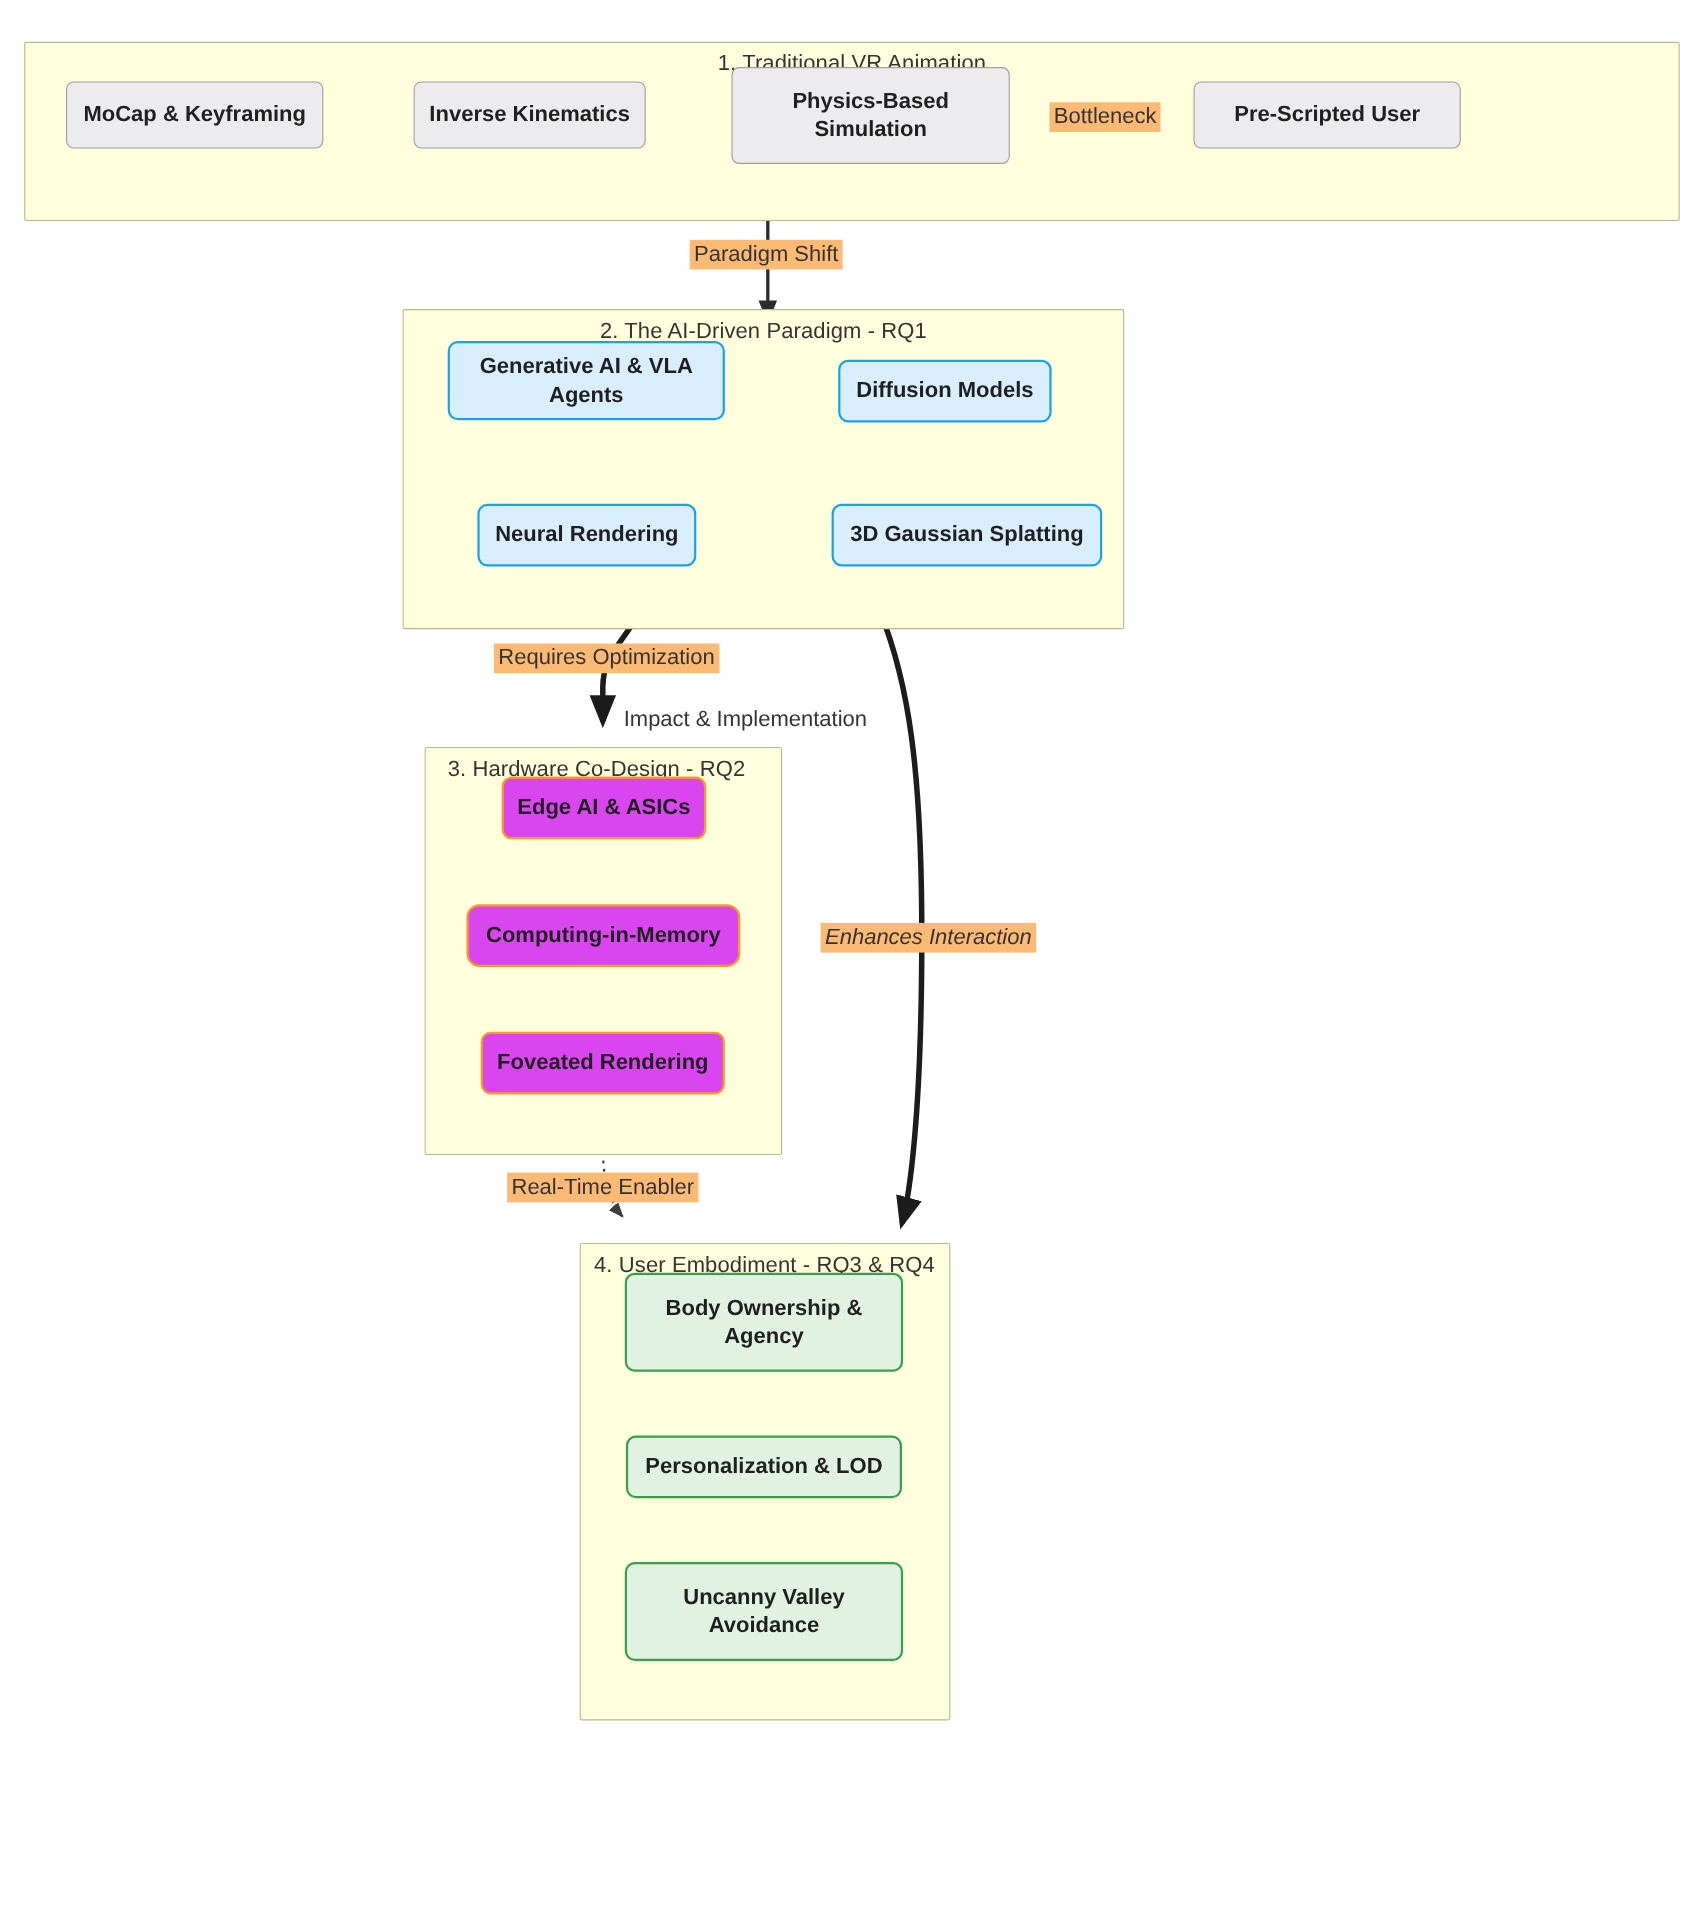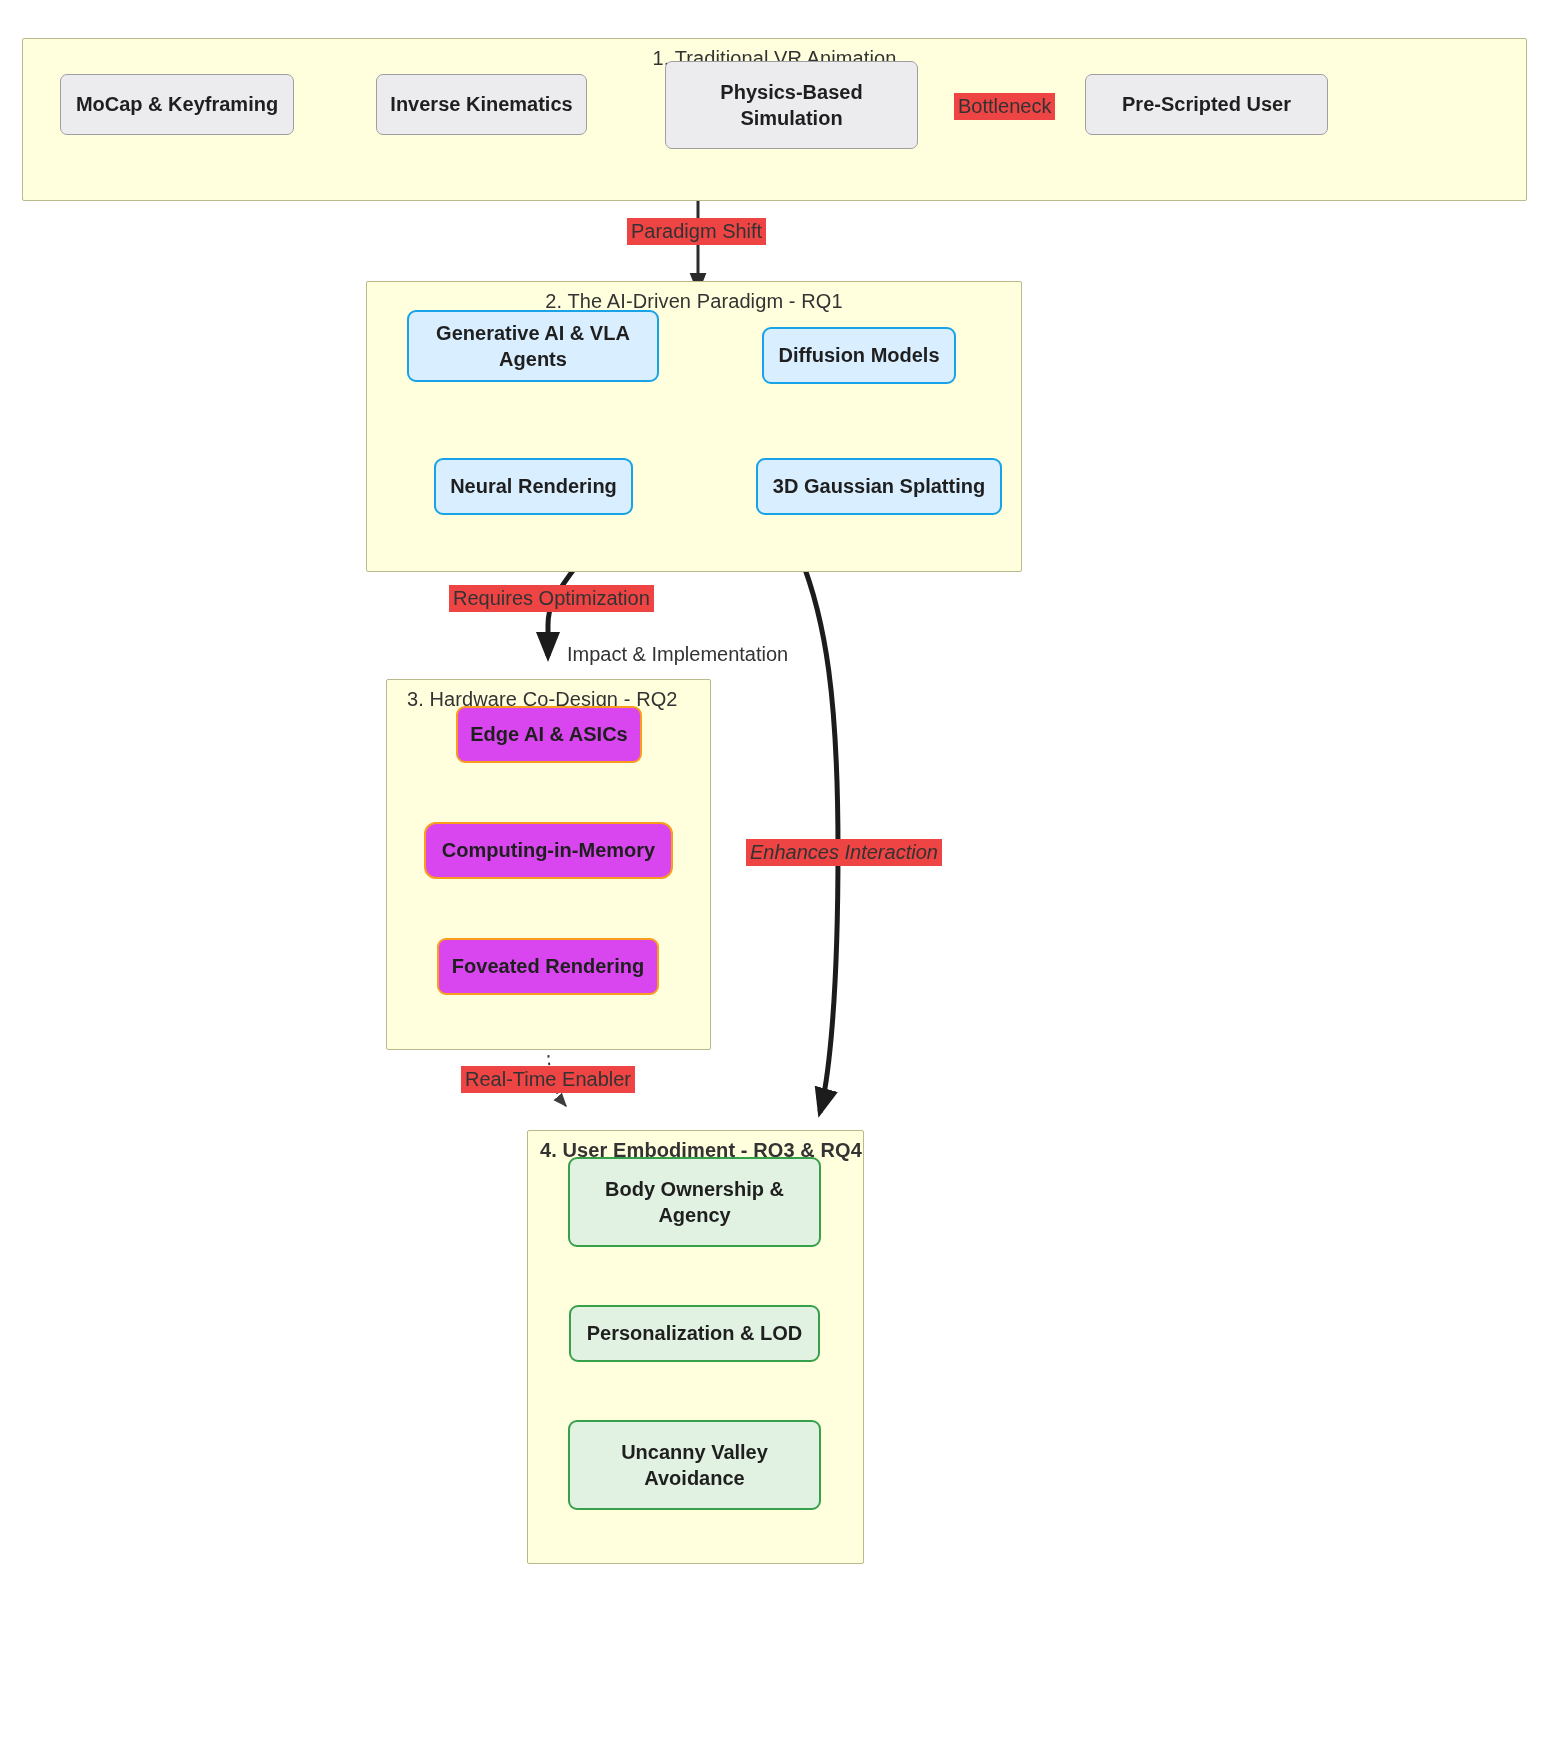--- a/index.html
+++ b/index.html
@@ -86,21 +86,21 @@
   }
   .node.green {
     background: #e2f2e2;
     border: 2.6px solid #36a14a;
     border-radius: 9px;
   }
 
   
   .edge-label {
     position: absolute;
-    background: #ef4444;
+    background: #fdba74;
     color: #333333;
     font-size: 20px;
     font-weight: 400;
     padding: 2px 4px;
     white-space: nowrap;
     font-family: "Liberation Sans", sans-serif;
     line-height: 1.15;
   }
   .edge-label.nobg {
     background: transparent;
@@ -208,21 +208,21 @@
     <span class="label">Computing-in-Memory</span>
   </div>
 
   <div class="node orange" style="left:437px; top:938px; width:222px; height:57px;">
     <span class="label">Foveated Rendering</span>
   </div>
 
   <div class="edge-label" style="left:461px; top:1066px;">Real-Time Enabler</div>
 
   <div class="cluster" style="left:527px; top:1114px; width:337px; height:434px;">
-    <div class="cluster-title" style="text-align:left; padding-left:12px;font-weight:bold;">4. User Embodiment - RQ3 &amp; RQ4</div>
+    <div class="cluster-title" style="text-align:left; padding-left:12px;">4. User Embodiment - RQ3 &amp; RQ4</div>
   </div>
 
   <div class="node green" style="left:568px; top:1157px; width:253px; height:90px; flex-direction:column;">
     <span class="label">Body Ownership &amp;</span>
     <span class="label">Agency</span>
   </div>
 
   <div class="node green" style="left:569px; top:1305px; width:251px; height:57px;">
     <span class="label">Personalization &amp; LOD</span>
   </div>

